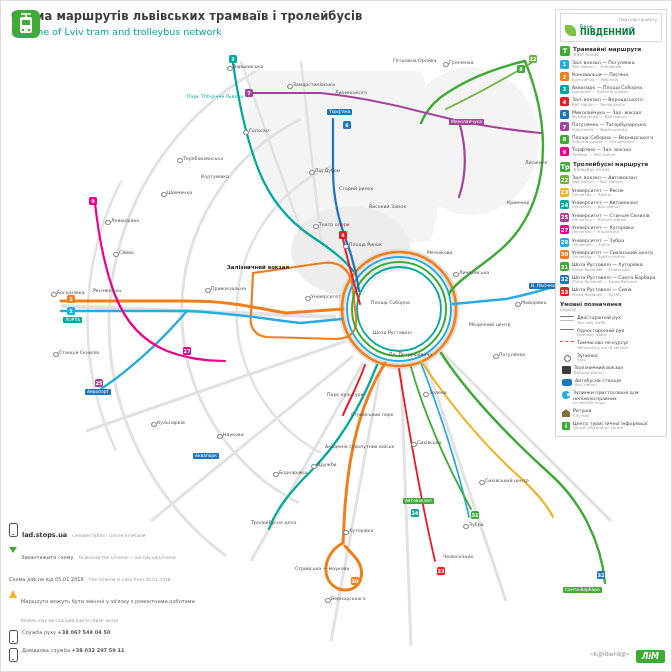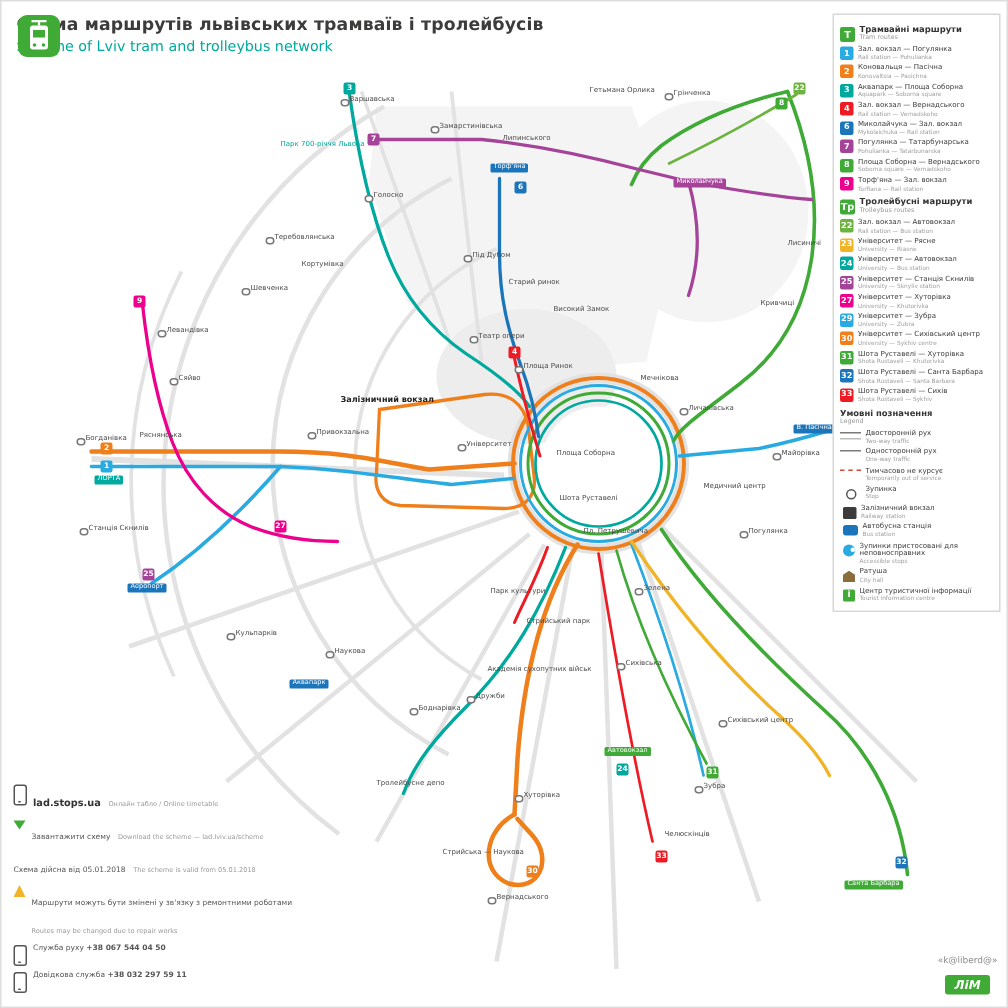--- a/index.html
+++ b/index.html
@@ -65,21 +65,21 @@
   .f-icon{flex:none;margin-top:1px;}
   .phone-icon{width:7px;height:12px;border:1px solid #555;border-radius:2px;position:relative;}
   .phone-icon::after{content:"";position:absolute;left:2px;bottom:1px;width:2px;height:1.5px;background:#555;border-radius:50%;}
   .dl-icon{width:0;height:0;border-left:4px solid transparent;border-right:4px solid transparent;border-top:6px solid #3faa35;margin-top:3px;}
   .warn-icon{width:8px;height:8px;background:#f0b429;clip-path:polygon(50% 0,100% 100%,0 100%);margin-top:2px;}
   .f-main{font-size:6.5px;font-weight:bold;color:#333;}
   .f-sub{font-size:4.4px;color:#9a9a9a;}
   .f-line{font-size:5px;color:#555;}
 
   
-  .credits{position:absolute;right:6px;bottom:8px;display:flex;align-items:center;gap:6px;z-index:5;flex-direction:column;}
+  .credits{position:absolute;right:6px;bottom:8px;display:flex;align-items:flex-start;gap:6px;z-index:5;}
   .author{font-size:6px;color:#8c8c8c;}
   .lim{background:#3faa35;color:#fff;font-weight:bold;font-style:italic;font-size:8px;padding:2px 6px;border-radius:2px;}
 </style>
 </head>
 <body>
 
 <div id="page">
 
   <svg width="672" height="672" viewBox="0 0 672 672">
 
@@ -266,20 +266,30 @@
       <circle cx="12" cy="21" r="1.2" fill="#3faa35"></circle>
         <circle cx="18" cy="21" r="1.2" fill="#3faa35"></circle>
     </svg>
     <div>
       <div class="title">Схема маршрутів львівських трамваїв і тролейбусів</div>
       <div class="subtitle">Scheme of Lviv tram and trolleybus network</div>
     </div>
   </div>
 
   <div class="panel">
+    <div class="partner-box">
+      <div class="partner-caption">Партнер проекту</div>
+      <div class="partner-row">
+        <span class="leaf"></span>
+        <span>
+          <span class="bank-small">Банк</span>
+          <span class="bank-name">ПІВДЕННИЙ</span>
+        </span>
+      </div>
+    </div>
 
     <div class="sec-h">
       <span class="sec-icon">Т</span>
       <span class="sec-title">
         <span class="uk">Трамвайні маршрути</span>
         <span class="en">Tram routes</span>
       </span>
     </div>
     <div id="tram-list">
         <div class="route-row">

